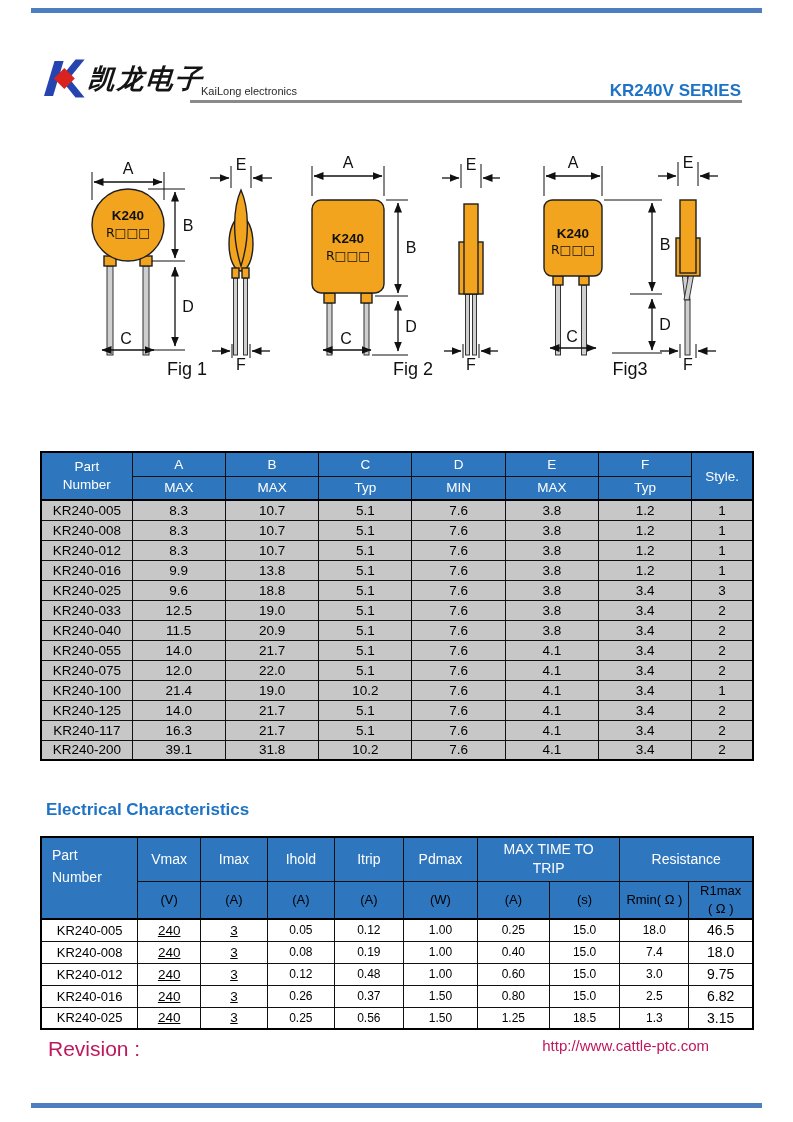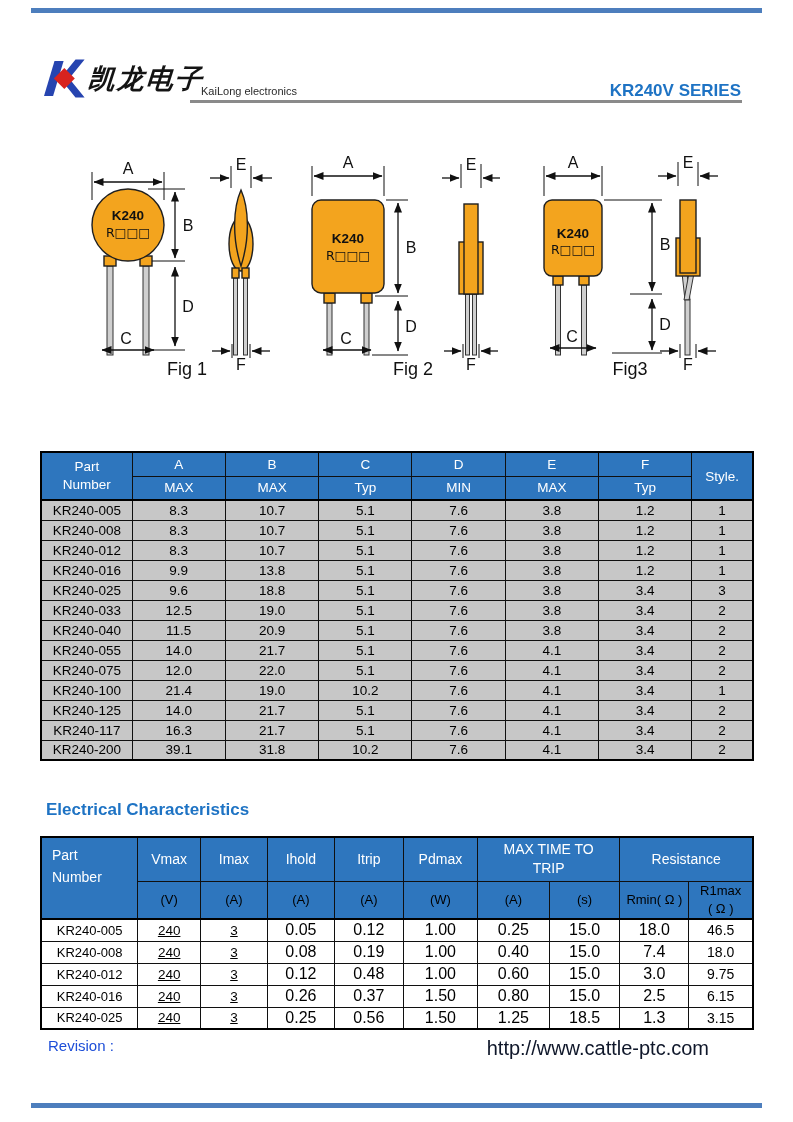--- a/index.html
+++ b/index.html
@@ -43,30 +43,30 @@
   .t1 tbody td { background:#c7c7c7; color:#000; font-size:13.5px; height:20px; }
 
   .t2 { position:absolute; left:40px; top:836px; width:714px; border:2px solid #000; }
   .t2 th,.t2 td { border:1px solid #101010; text-align:center; vertical-align:middle; padding:0; }
   .t2 thead th { background:#2e76be; color:#fff; font-weight:normal; font-size:14px; }
   .t2 thead tr.hr1 th { height:44px; }
   .t2 thead tr.hr2 th { height:38px; }
   .t2 thead { border-bottom:2px solid #000; }
   .t2 th.part-h { text-align:left; vertical-align:top; padding:6px 0 0 10px; line-height:1.6; }
   .t2 th.unit { color:#000; font-size:13px; }
-  .t2 tbody td { background:#fff; font-size:16px; height:22px; }
+  .t2 tbody td { background:#fff; font-size:12px; height:22px; }
   .t2 tbody td:first-child { font-size:13px; }
   .t2 tbody td:nth-child(2), .t2 tbody td:nth-child(3) { font-size:13.5px;text-decoration:underline; }
   .t2 tbody td:last-child { font-size:14px;text-align:center; }
 
   .pre { white-space:pre-line; line-height:1.35; }
 
   
-  .rev { position:absolute; left:48px; top:1037px; font-size:15px; color:#1d4ed8; }
-  .url { position:absolute; right:84px; top:1037px; font-size:20px; color:#0f172a; }
+  .rev { position:absolute; left:48px; top:1037px; font-size:21px; color:#be185d; }
+  .url { position:absolute; right:84px; top:1037px; font-size:15px; color:#be185d; }
 </style>
 </head>
 <body>
 
 <div class="page">
 
   <div class="bar top"></div>
 
   <svg class="logo-svg" width="42" height="47" viewBox="0 0 60 54">
     <polygon points="15,2 28,2 13,52 0,52" fill="#2644b0"></polygon>
@@ -469,21 +469,21 @@
         <tr>
           <td>KR240-016</td>
           <td>240</td>
           <td>3</td>
           <td>0.26</td>
           <td>0.37</td>
           <td>1.50</td>
           <td>0.80</td>
           <td>15.0</td>
           <td>2.5</td>
-          <td>6.15</td>
+          <td>6.82</td>
         </tr>
         <tr>
           <td>KR240-025</td>
           <td>240</td>
           <td>3</td>
           <td>0.25</td>
           <td>0.56</td>
           <td>1.50</td>
           <td>1.25</td>
           <td>18.5</td>

